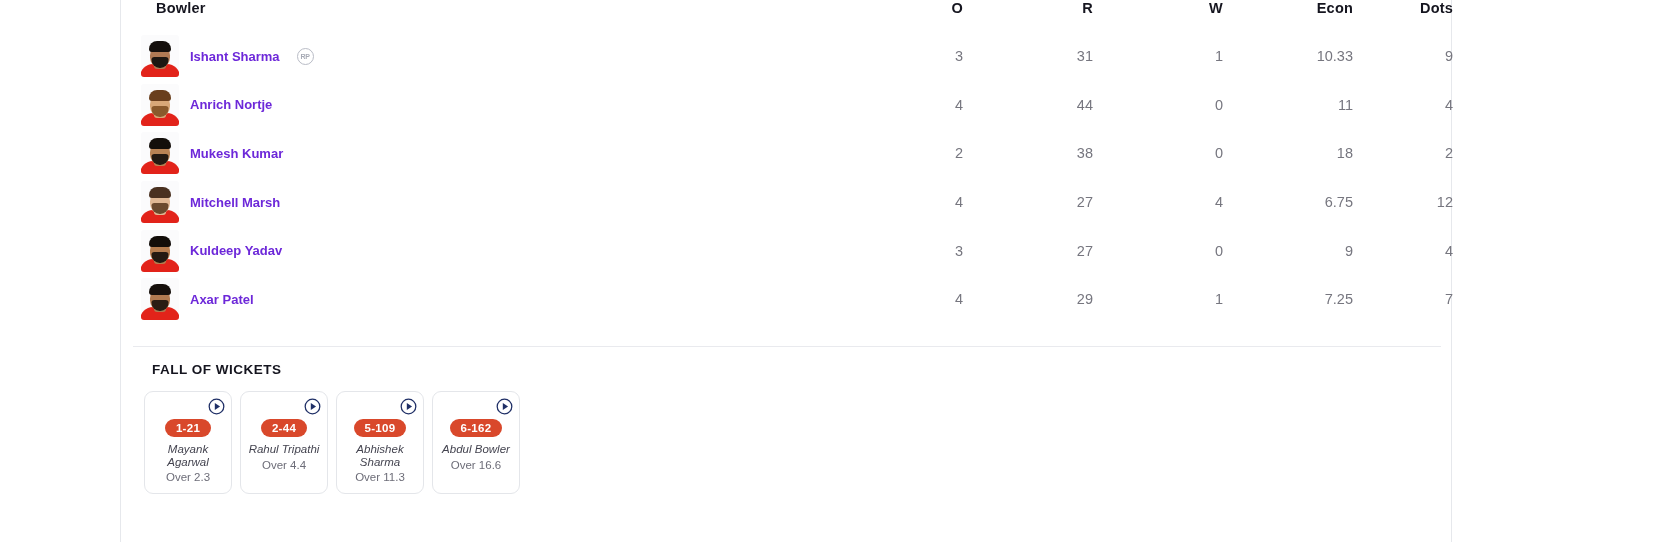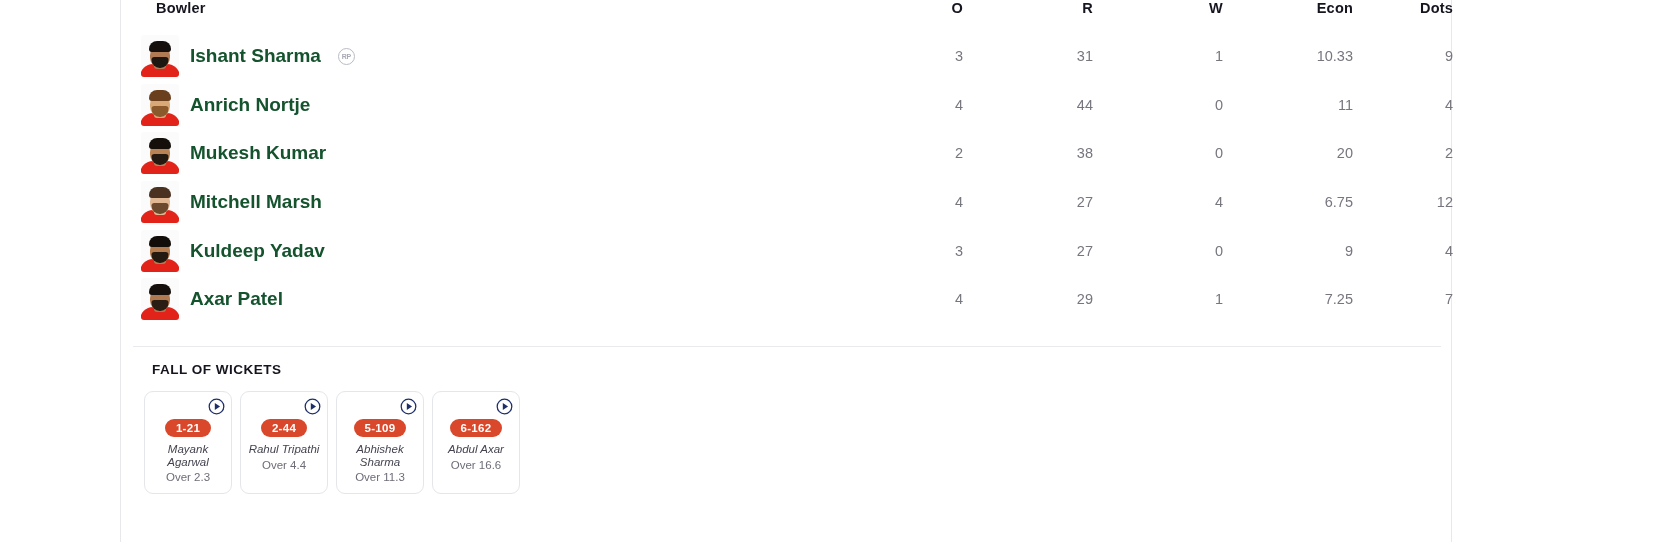--- a/index.html
+++ b/index.html
@@ -137,23 +137,23 @@
   .av-beard {
     position: absolute;
     left: 50%;
     top: 22px;
     transform: translateX(-50%);
     width: 17px;
     height: 11px;
     border-radius: 3px 3px 9px 9px;
   }
   .bowler-name {
-    font-size: 19px;
+    font-size: 13px;
     font-weight: 700;
-    color: #14532d;
+    color: #6d28d9;
     white-space: nowrap;
   }
   .role-badge {
     display: inline-flex;
     align-items: center;
     justify-content: center;
     width: 15px;
     height: 15px;
     border: 1px solid #b9bcc6;
     border-radius: 50%;
@@ -313,21 +313,21 @@
                   <div class="av-head" style="background:#b98354"></div>
                   <div class="av-beard" style="background:#241a12"></div>
                   <div class="av-hair" style="background:#140f0b"></div>
                 </div>
                 <span class="bowler-name">Mukesh Kumar</span>
               </div>
             </td>
             <td class="num">2</td>
             <td class="num">38</td>
             <td class="num">0</td>
-            <td class="num">20</td>
+            <td class="num">18</td>
             <td class="num">2</td>
           </tr>
           <tr>
             <td>
               <div class="bowler-cell">
                 <div class="avatar">
                   <div class="av-jersey" style="background:#e2231a"></div>
                   <div class="av-neck" style="background:#e0b894"></div>
                   <div class="av-head" style="background:#e0b894"></div>
                   <div class="av-beard" style="background:#6b4a2e"></div>
@@ -414,20 +414,20 @@
             <div><span class="score-pill">5-109</span></div>
             <div class="w-name">Abhishek Sharma</div>
             <div class="w-over">Over 11.3</div>
           </div>
           <div class="wicket-card">
             <span class="play-btn"><svg viewBox="0 0 20 20" width="17" height="17">
                 <circle cx="10" cy="10" r="8.6" fill="none" stroke="#1f2f66" stroke-width="1.5"></circle>
                 <polygon points="8,5.8 14.2,10 8,14.2" fill="#1f2f66"></polygon>
               </svg></span>
             <div><span class="score-pill">6-162</span></div>
-            <div class="w-name">Abdul Axar</div>
+            <div class="w-name">Abdul Bowler</div>
             <div class="w-over">Over 16.6</div>
           </div>
         </div>
     </div>
 
   </div>
 </div>
 
 </body></html>

